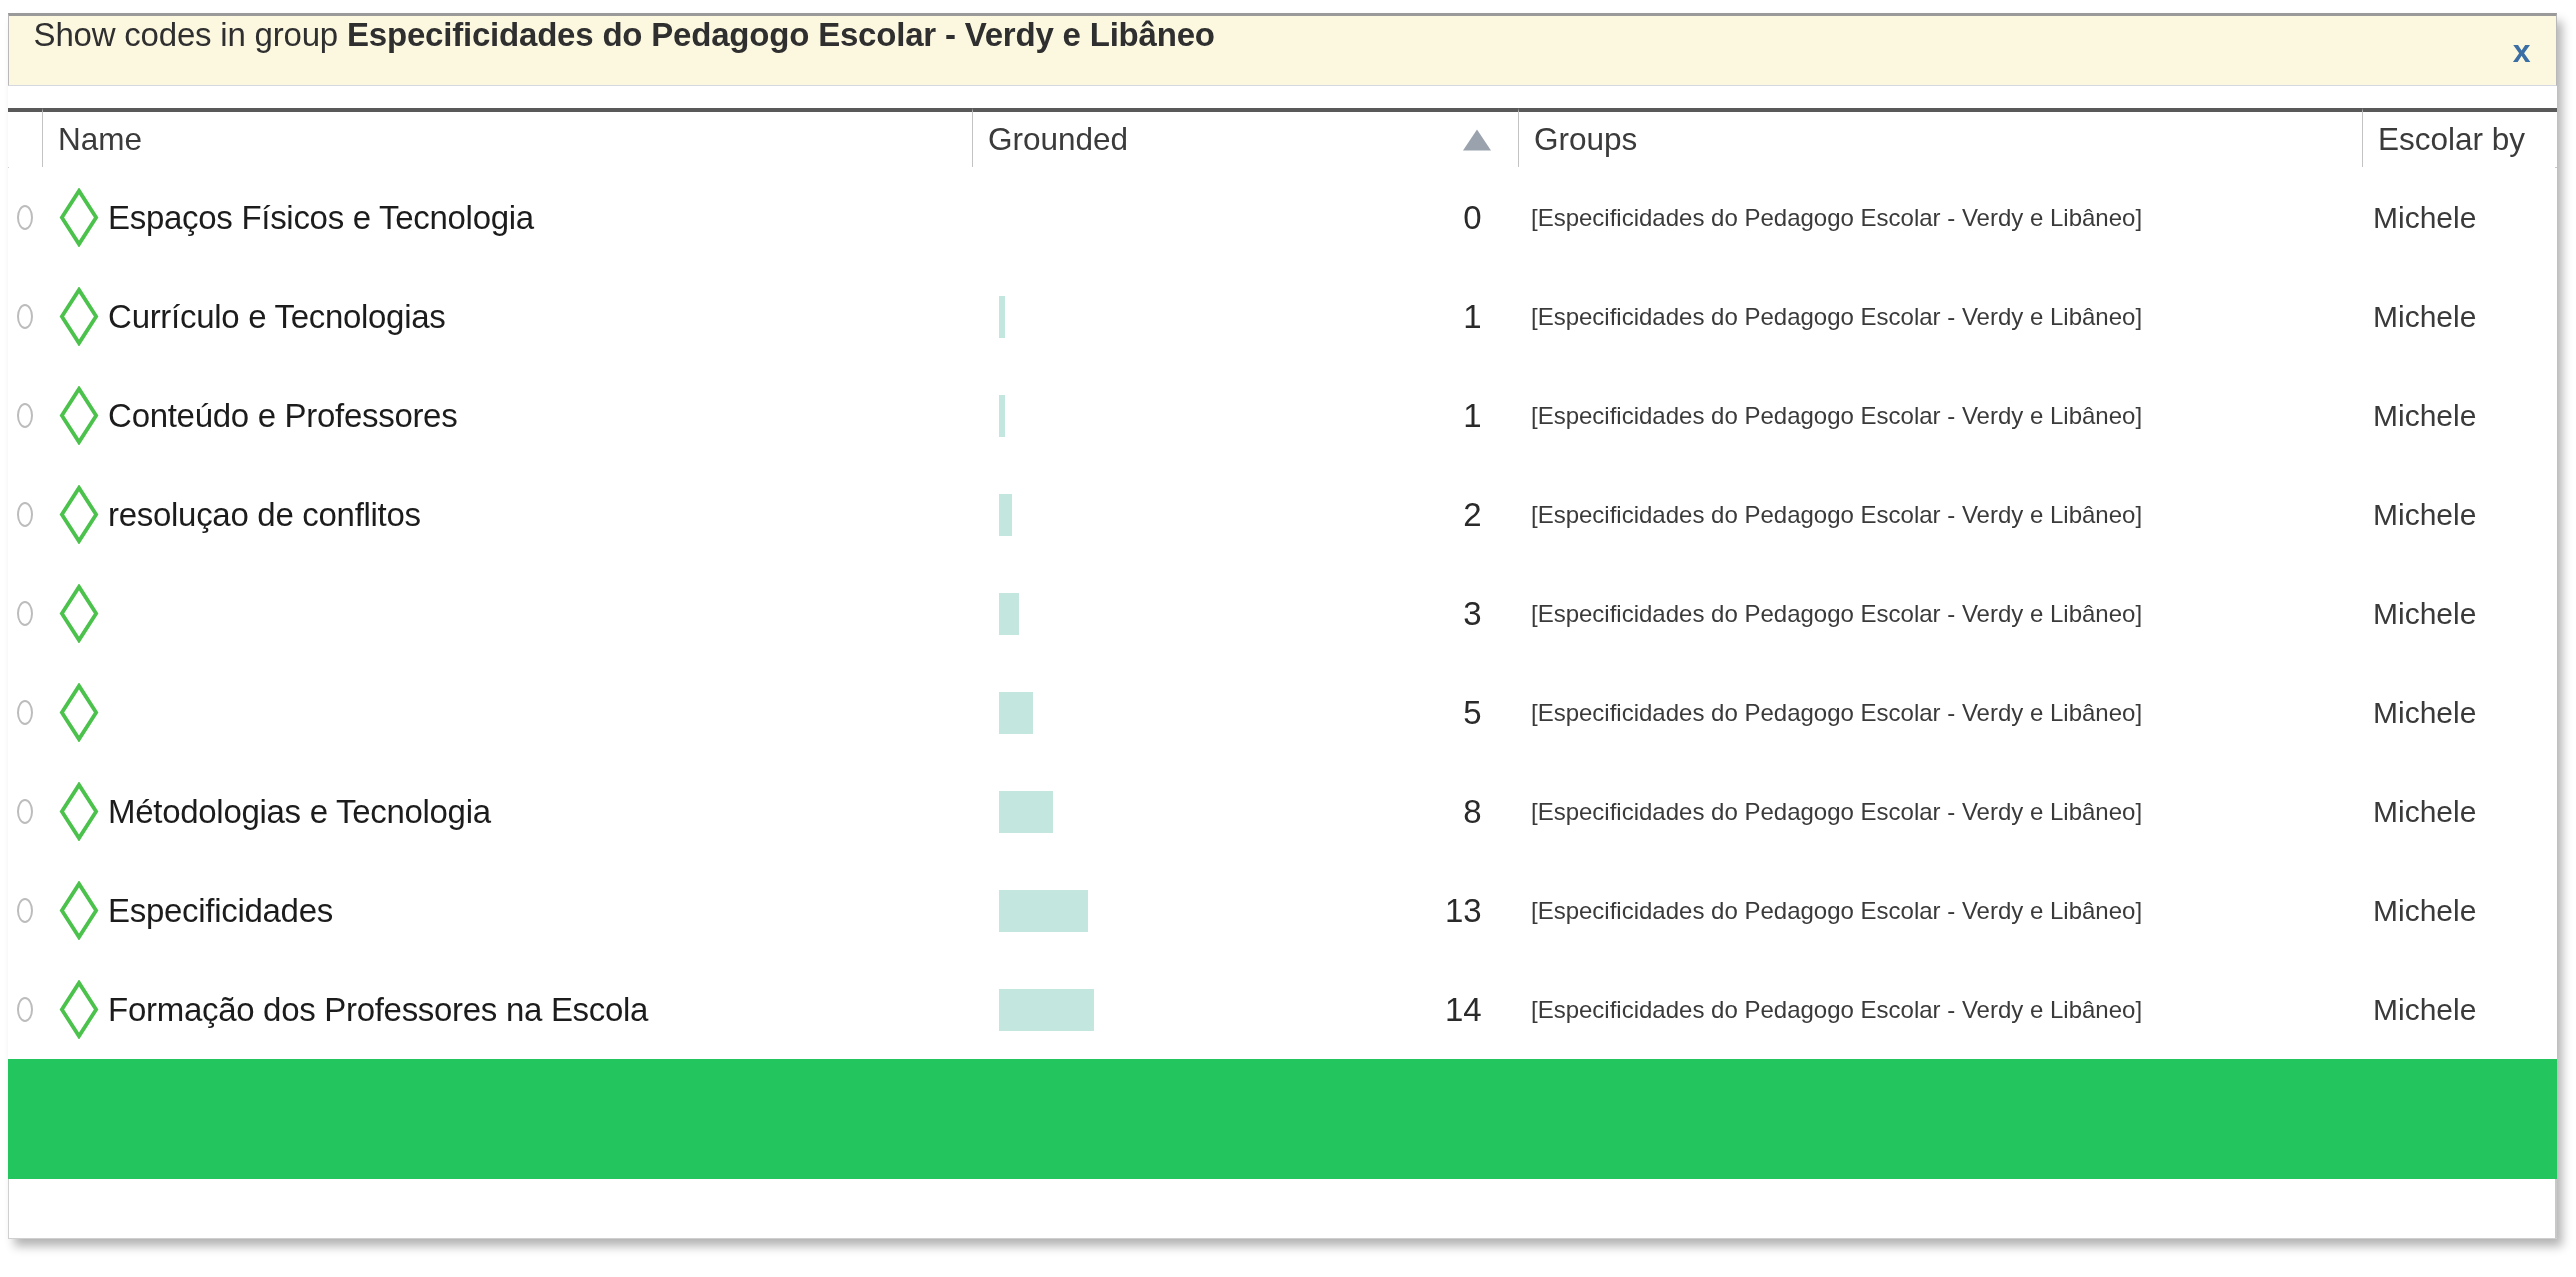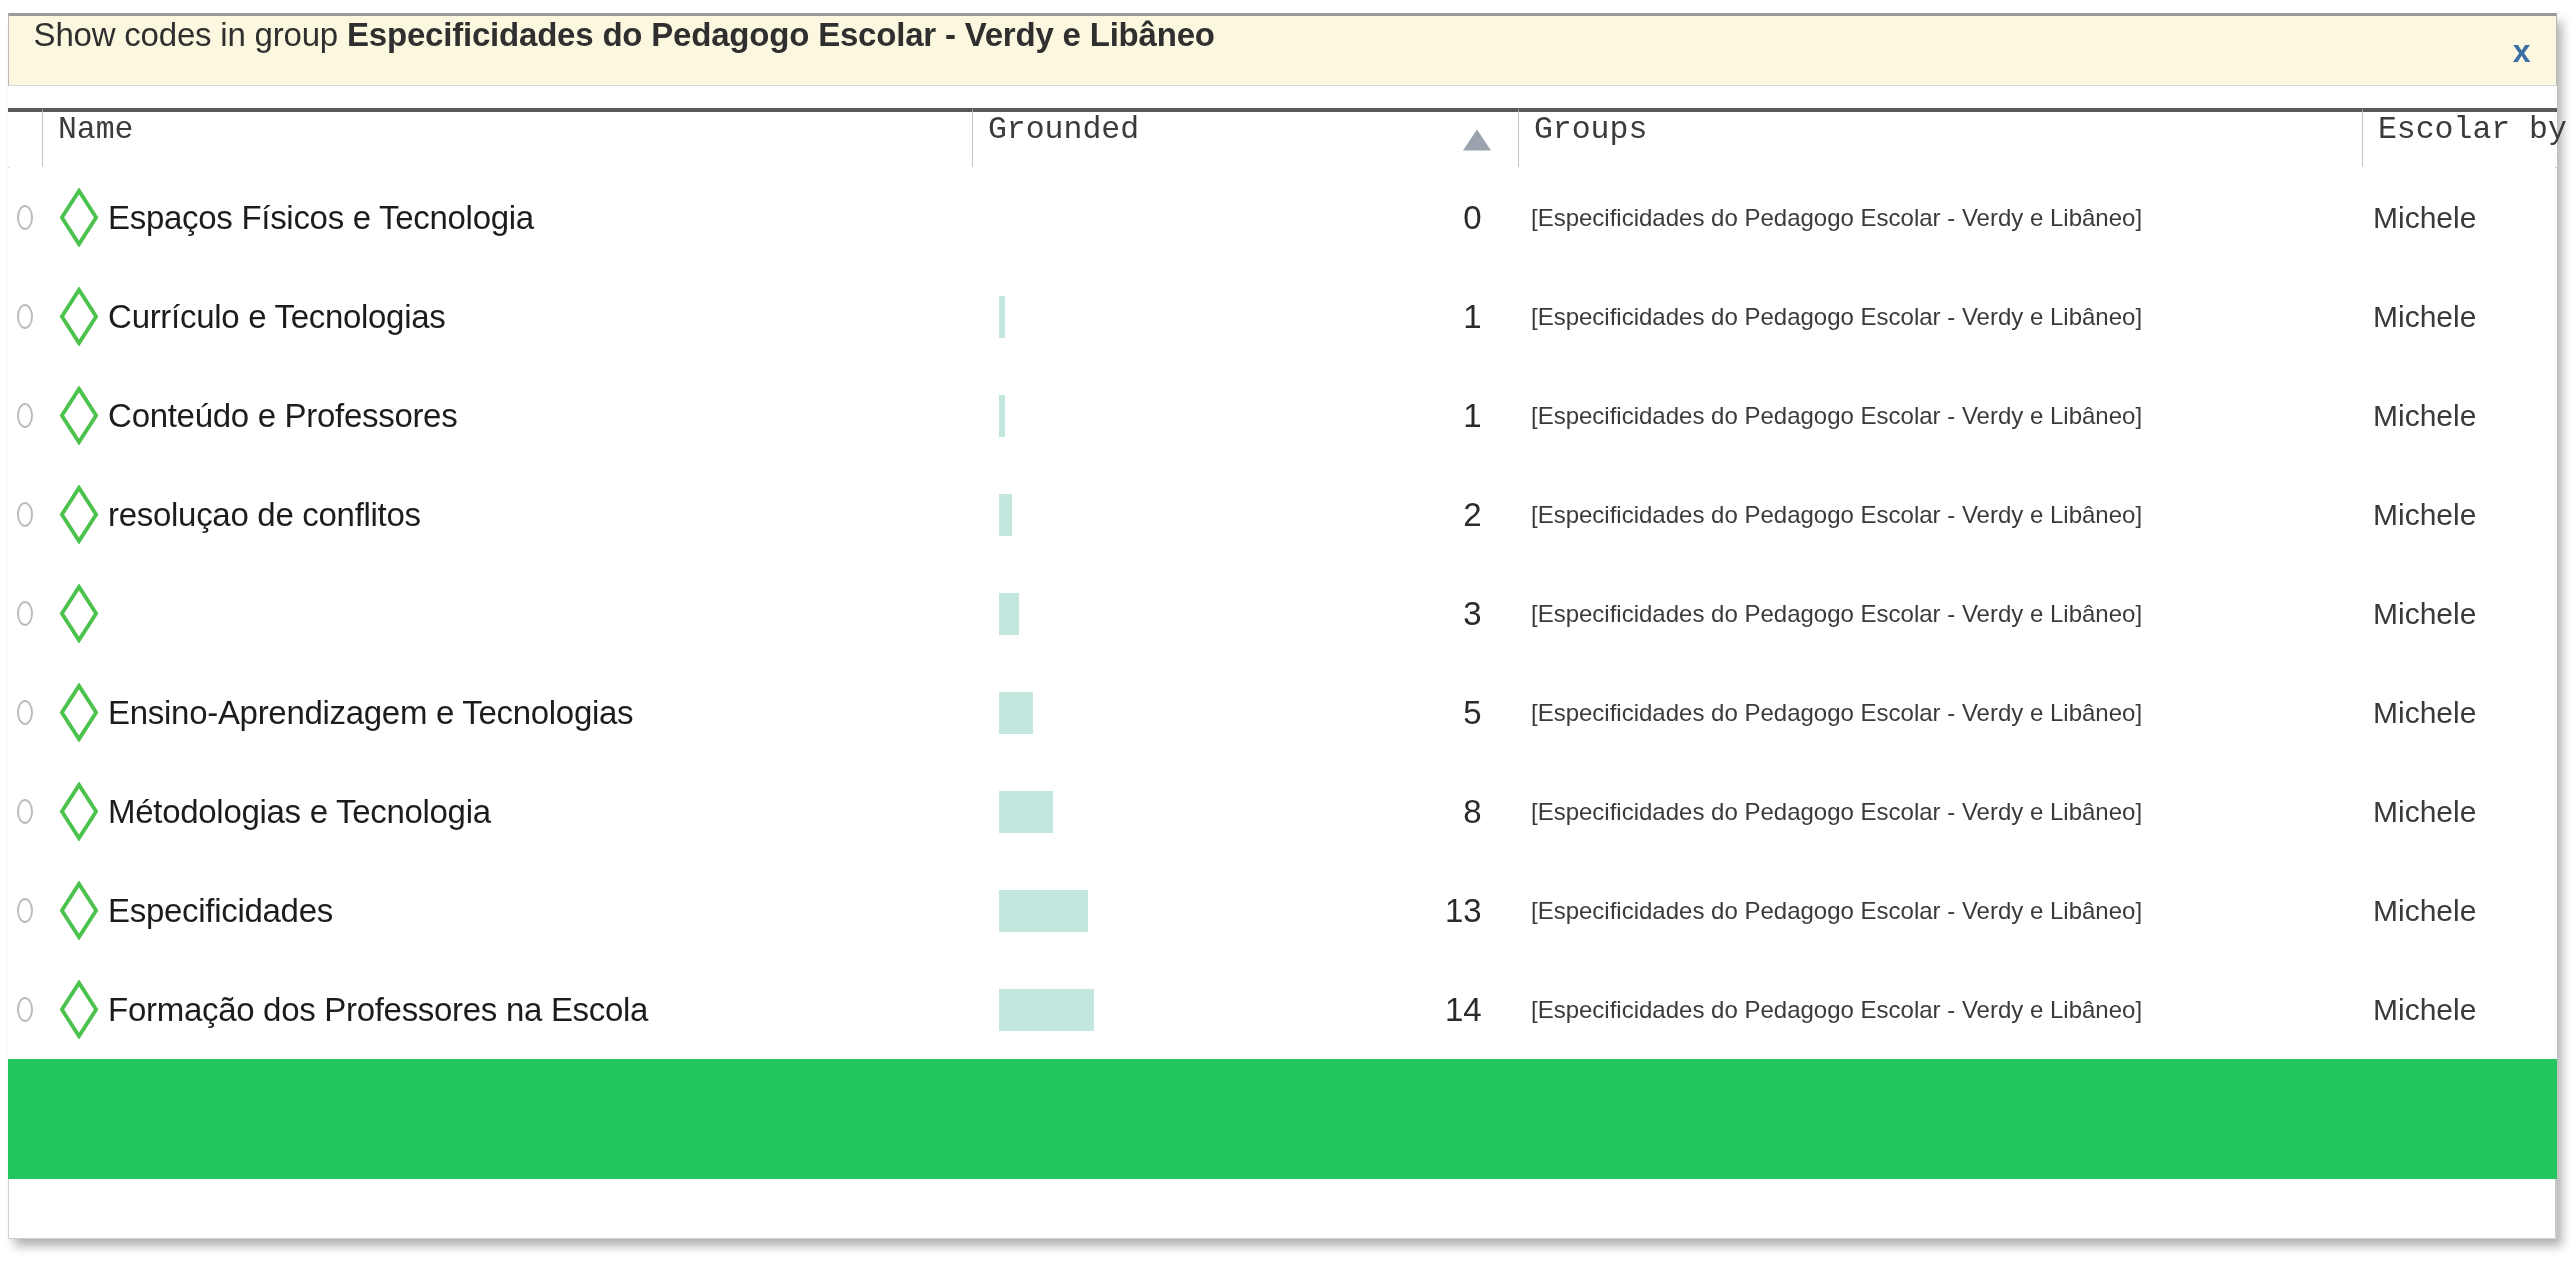--- a/index.html
+++ b/index.html
@@ -77,22 +77,22 @@
     height: 59px;
     background: #ffffff;
     display: flex;
   }
   .hcell {
     position: relative;
     height: 59px;
     box-sizing: border-box;
     border-top: 4.8px solid #595959;
     display: flex;
+    align-items: center;
     background: #ffffff;
-    font-family: Liberation Mono, monospace;
   }
   .hcell + .hcell {
     border-left: 1px solid #c3c3c3;
   }
   .hcell .hlabel {
     font-size: 31.5px;
     color: #3b3b3b;
     margin-left: 15.3px;
     white-space: nowrap;
   }
@@ -361,21 +361,20 @@
         </div>
       </div>
       <div class="row">
         <div class="cell col-marker">
           <span class="marker-circle"></span>
         </div>
         <div class="cell col-name">
           <svg class="diamond-icon" viewBox="0 0 42 62">
             <polygon points="21,3 39,31 21,59 3,31" fill="none" stroke="#4bc24b" stroke-width="4"></polygon>
           </svg>
-          <span class="code-name">Ensino-Aprendizagem e Tecnologias</span>
         </div>
         <div class="cell col-grounded">
           <span class="grounded-bar" style="width: 34px; background: rgb(195, 231, 222);"></span>
           <span class="grounded-value">5</span>
         </div>
         <div class="cell col-groups">
           <span class="groups-text">[Especificidades do Pedagogo Escolar - Verdy e Libâneo]</span>
         </div>
         <div class="cell col-created">
           <span class="created-text">Michele</span>

